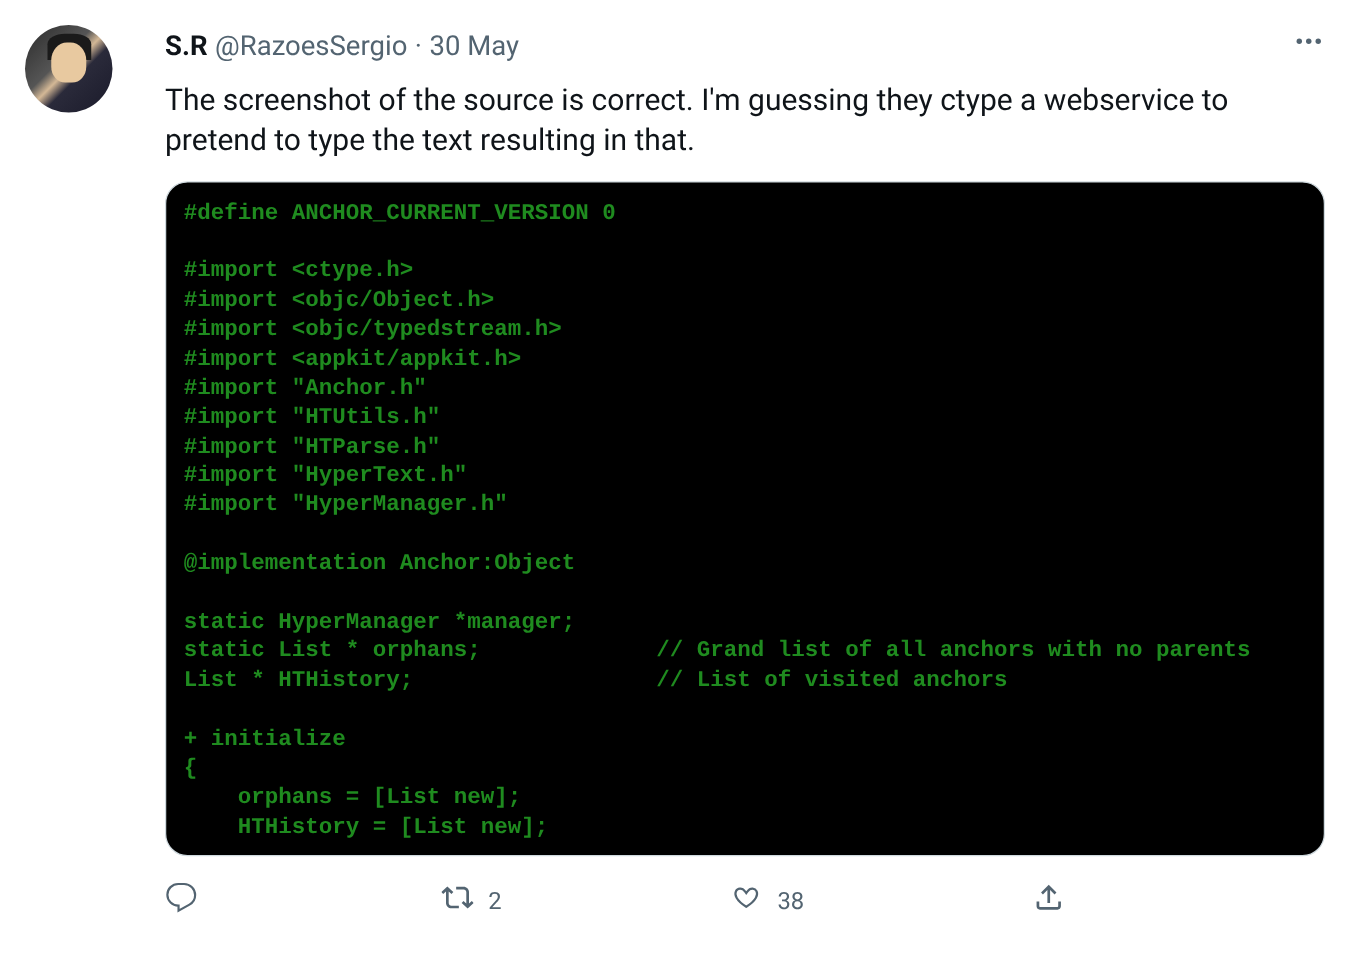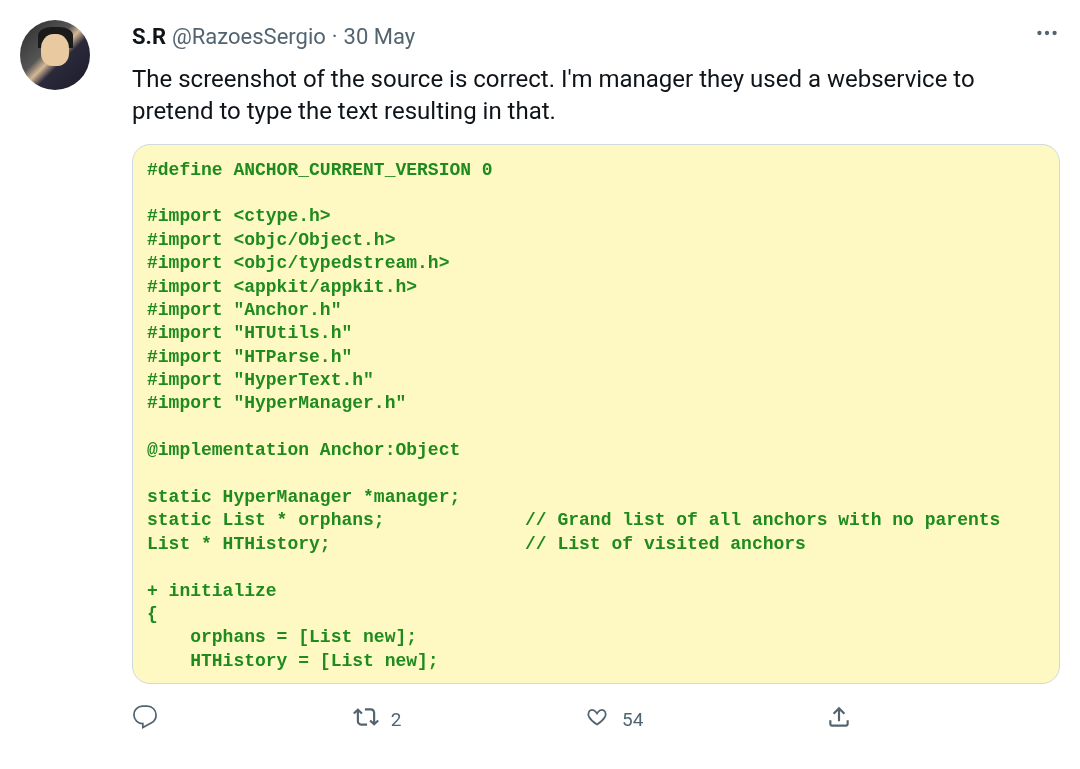--- a/index.html
+++ b/index.html
@@ -86,21 +86,21 @@
       line-height: 1.35;
       color: #0f1419;
       margin-top: 8px;
     }
     .code-card {
       margin-top: 16px;
       border: 1px solid #cfd9de;
       border-radius: 18px;
       padding: 14px 14px 10px 14px;
       overflow: hidden;
-      background: #fef9c3;
+      background: #000000;
     }
     .code-card pre {
       font-family: "Courier New", Courier, monospace;
       font-size: 18px;
       line-height: 1.3;
       color: #1f8b1f;
       font-weight: 600;
       white-space: pre;
       overflow: hidden;
     }
@@ -142,21 +142,21 @@
                 <circle cx="5" cy="12" r="2"></circle>
                 <circle cx="12" cy="12" r="2"></circle>
                 <circle cx="19" cy="12" r="2"></circle>
               </g>
             </svg>
         </span>
       </span>
     </div>
 
 
-    <div class="body-text">The screenshot of the source is correct. I'm manager they used a webservice to pretend to type the text resulting in that.</div>
+    <div class="body-text">The screenshot of the source is correct. I'm guessing they ctype a webservice to pretend to type the text resulting in that.</div>
 
     <div class="code-card">
       <pre>#define ANCHOR_CURRENT_VERSION 0
 
 #import &lt;ctype.h&gt;
 #import &lt;objc/Object.h&gt;
 #import &lt;objc/typedstream.h&gt;
 #import &lt;appkit/appkit.h&gt;
 #import "Anchor.h"
 #import "HTUtils.h"
@@ -192,21 +192,21 @@
             </svg>
         </span>
         <span>2</span>
       </div>
       <div class="action">
         <span>
           <svg viewBox="0 0 24 24">
               <path d="M16.697 5.5c-1.222-.06-2.679.51-3.89 2.16l-.805 1.09-.806-1.09C9.984 6.01 8.526 5.44 7.304 5.5c-1.243.07-2.349.78-2.91 1.91-.552 1.12-.633 2.78.479 4.82 1.074 1.97 3.257 4.27 7.129 6.61 3.87-2.34 6.052-4.64 7.126-6.61 1.111-2.04 1.03-3.7.477-4.82-.561-1.13-1.666-1.84-2.908-1.91z"></path>
             </svg>
         </span>
-        <span>54</span>
+        <span>38</span>
       </div>
       <div class="action share">
         <span>
           <svg viewBox="0 0 24 24">
               <path d="M12 2.59l5.7 5.7-1.41 1.42L13 6.41V16h-2V6.41l-3.3 3.3-1.4-1.42 5.7-5.7zM21 15l-.02 3.51c0 1.38-1.12 2.49-2.5 2.49H5.5C4.11 21 3 19.88 3 18.5V15h2v3.5c0 .28.22.5.5.5h12.98c.28 0 .5-.22.5-.5L19 15h2z" fill="#536471" stroke="none"></path>
             </svg>
         </span>
       </div>
     </div>
 

